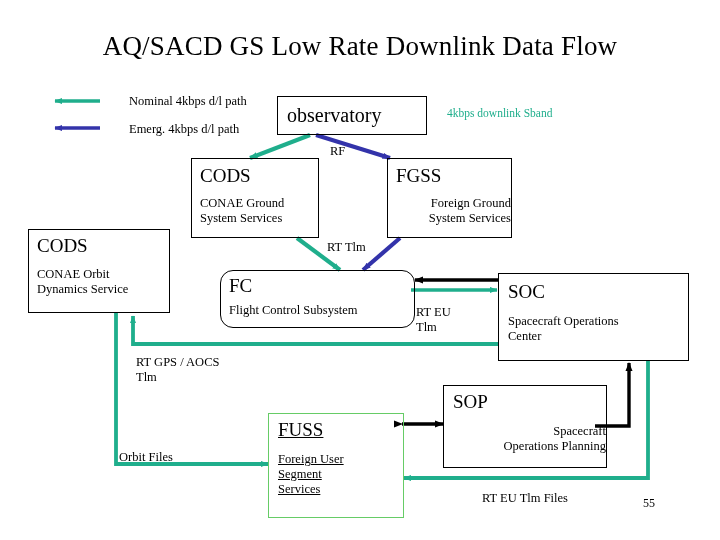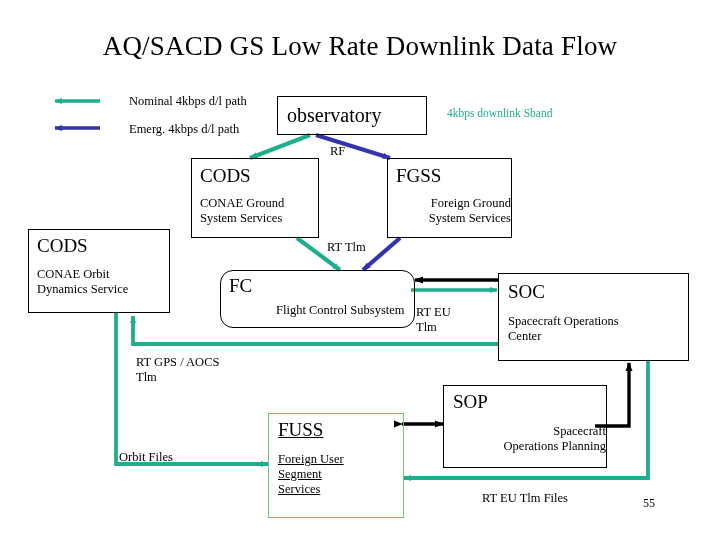--- a/index.html
+++ b/index.html
@@ -99,21 +99,21 @@
   <div class="lbl" style="left:327px;top:240px;">RT Tlm</div>
 
   <div class="node bk" style="left:28px;top:229px;width:142px;height:84px;">
     <div class="hdr" style="padding:5px 0 0 8px;">CODS</div>
     <div class="sub" style="padding:10px 0 0 8px;white-space:pre-line;">CONAE Orbit
 Dynamics Service</div>
   </div>
 
   <div class="node bk" style="left:220px;top:270px;width:195px;height:58px;border-radius:13px;">
     <div class="hdr" style="padding:4px 0 0 8px;">FC</div>
-    <div class="sub" style="padding:6px 0 0 8px;margin-left:47px;">Flight Control Subsystem</div>
+    <div class="sub" style="padding:6px 0 0 8px;">Flight Control Subsystem</div>
   </div>
 
   <div class="lbl" style="left:416px;top:305px;white-space:pre-line;">RT EU
 Tlm</div>
 
   <div class="node bk" style="left:498px;top:273px;width:191px;height:88px;">
     <div class="hdr" style="padding:7px 0 0 9px;">SOC</div>
     <div class="sub" style="padding:11px 0 0 9px;white-space:pre-line;">Spacecraft Operations
 Center</div>
   </div>

